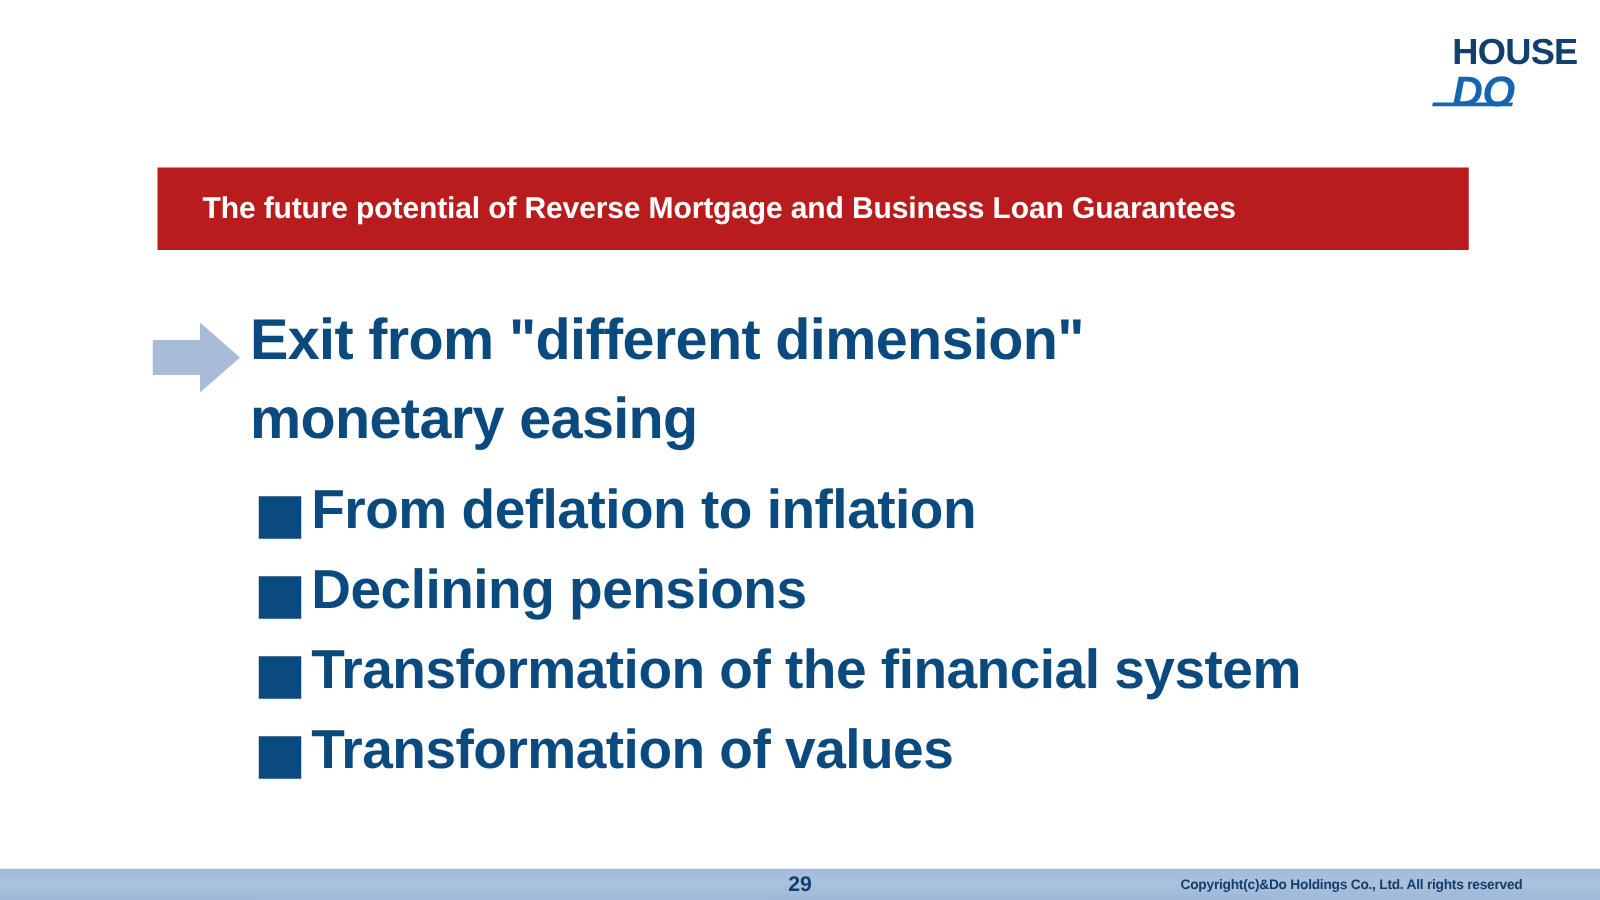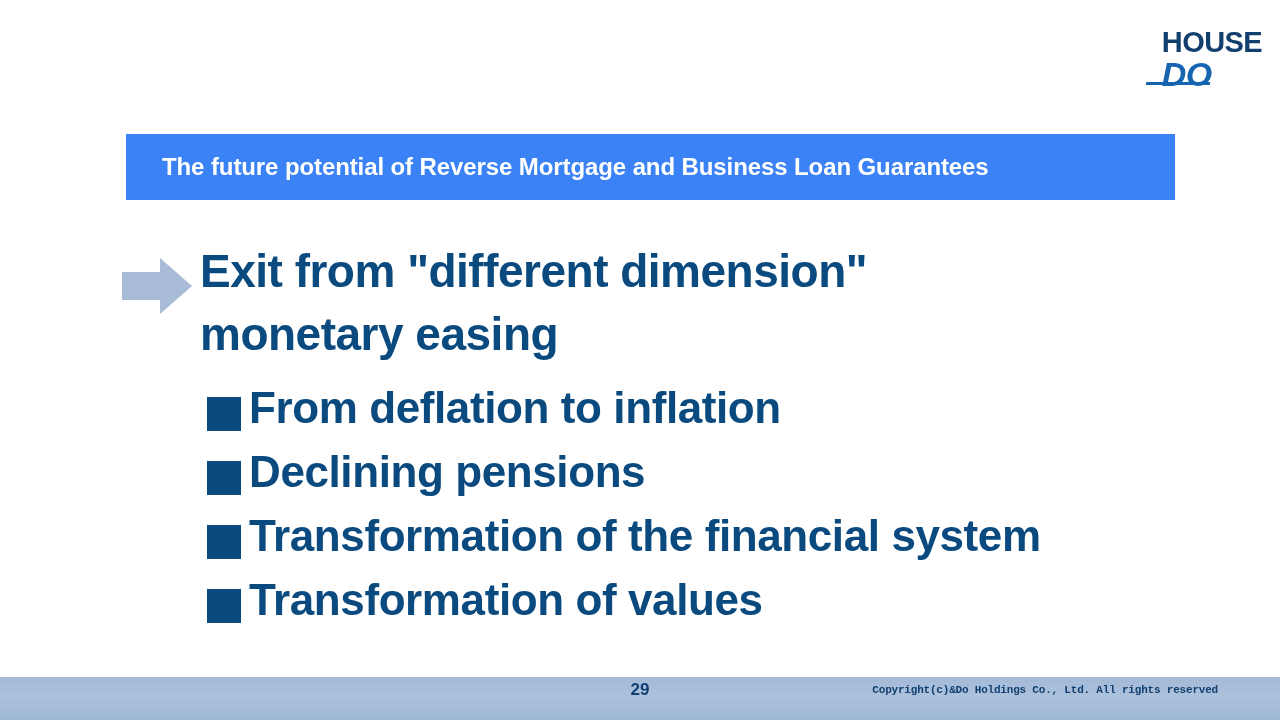--- a/index.html
+++ b/index.html
@@ -63,21 +63,21 @@
     transform: skewX(-12deg);
   }
 
   
   .title-bar {
     position: absolute;
     left: 126px;
     top: 134px;
     width: 1049px;
     height: 66px;
-    background: #3b82f6;
+    background: #b91c1c;
     display: flex;
     align-items: center;
   }
   .title-text {
     color: #ffffff;
     font-family: "Liberation Sans", sans-serif;
     font-weight: bold;
     font-size: 24px;
     letter-spacing: -0.1px;
     padding-left: 36px;
@@ -145,39 +145,39 @@
     color: #0a4a7e;
     white-space: nowrap;
   }
 
   
   .footer-bar {
     position: absolute;
     left: 0;
     right: 0;
     bottom: 0;
-    height: 43px;
+    height: 25px;
     background: linear-gradient(180deg, #a3bad8 0%, #abc1dc 45%, #9fb8d6 100%);
   }
   .footer-page {
     position: absolute;
     left: 0;
     right: 0;
     top: 3px;
     text-align: center;
     font-family: "Liberation Sans", sans-serif;
     font-weight: bold;
     font-size: 17px;
     color: #0f3f74;
   }
   .footer-copyright {
     position: absolute;
     right: 62px;
     top: 7px;
-    font-family: Liberation Mono, monospace;
+    font-family: Liberation Sans, sans-serif;
     font-weight: bold;
     font-size: 11px;
     letter-spacing: -0.2px;
     color: #123f6e;
     white-space: nowrap;
   }
 </style>
 </head>
 <body>
 

